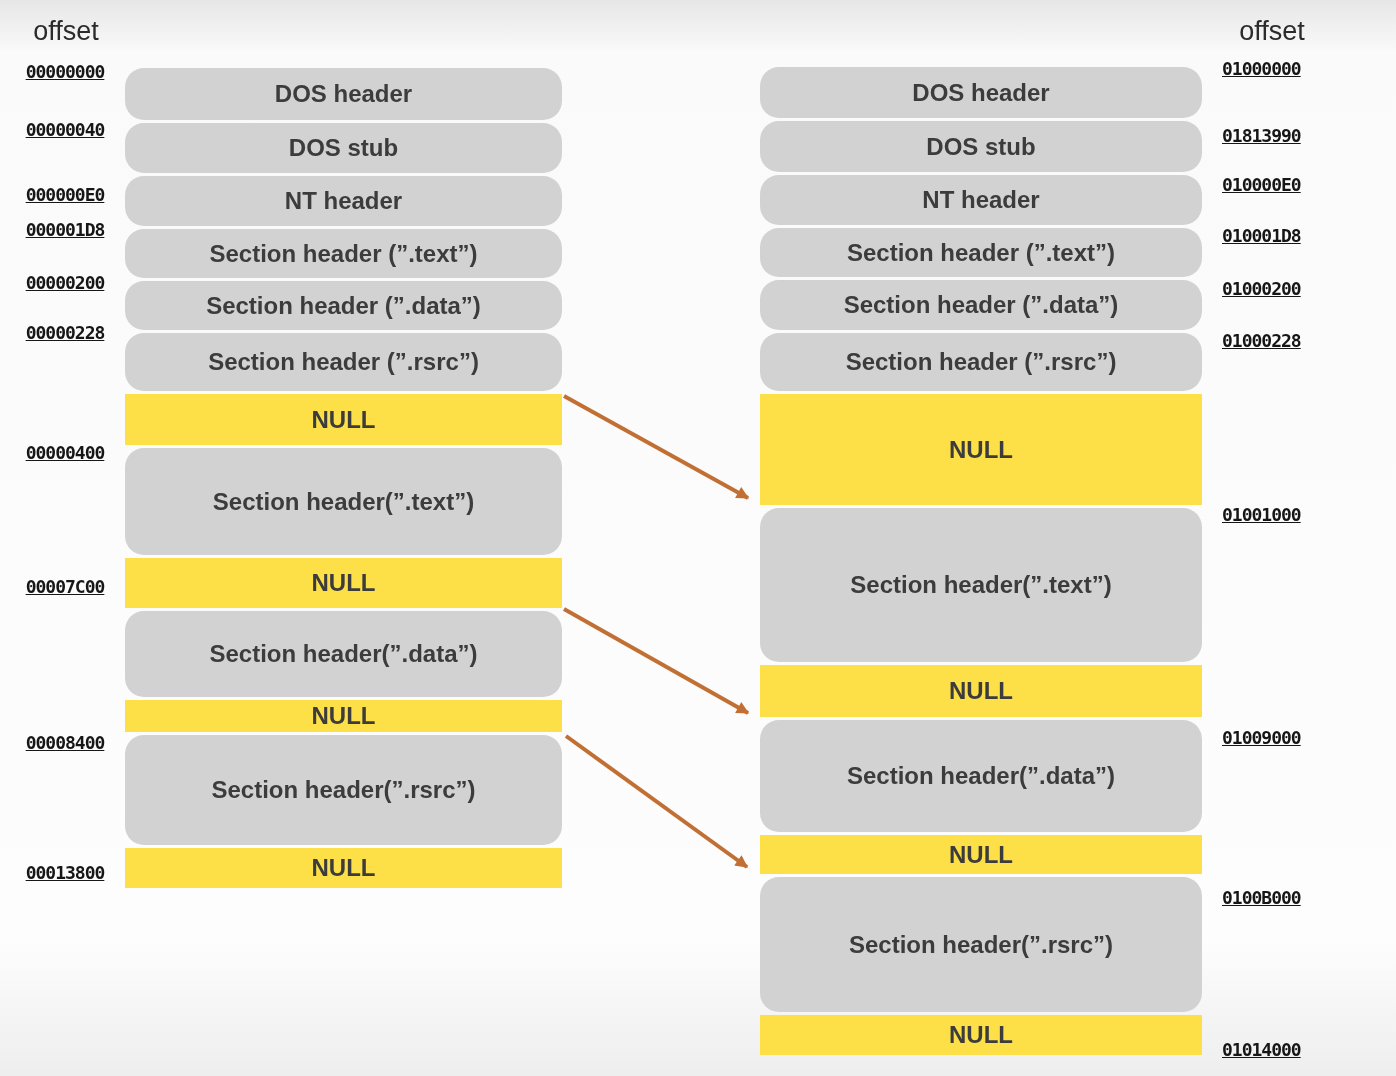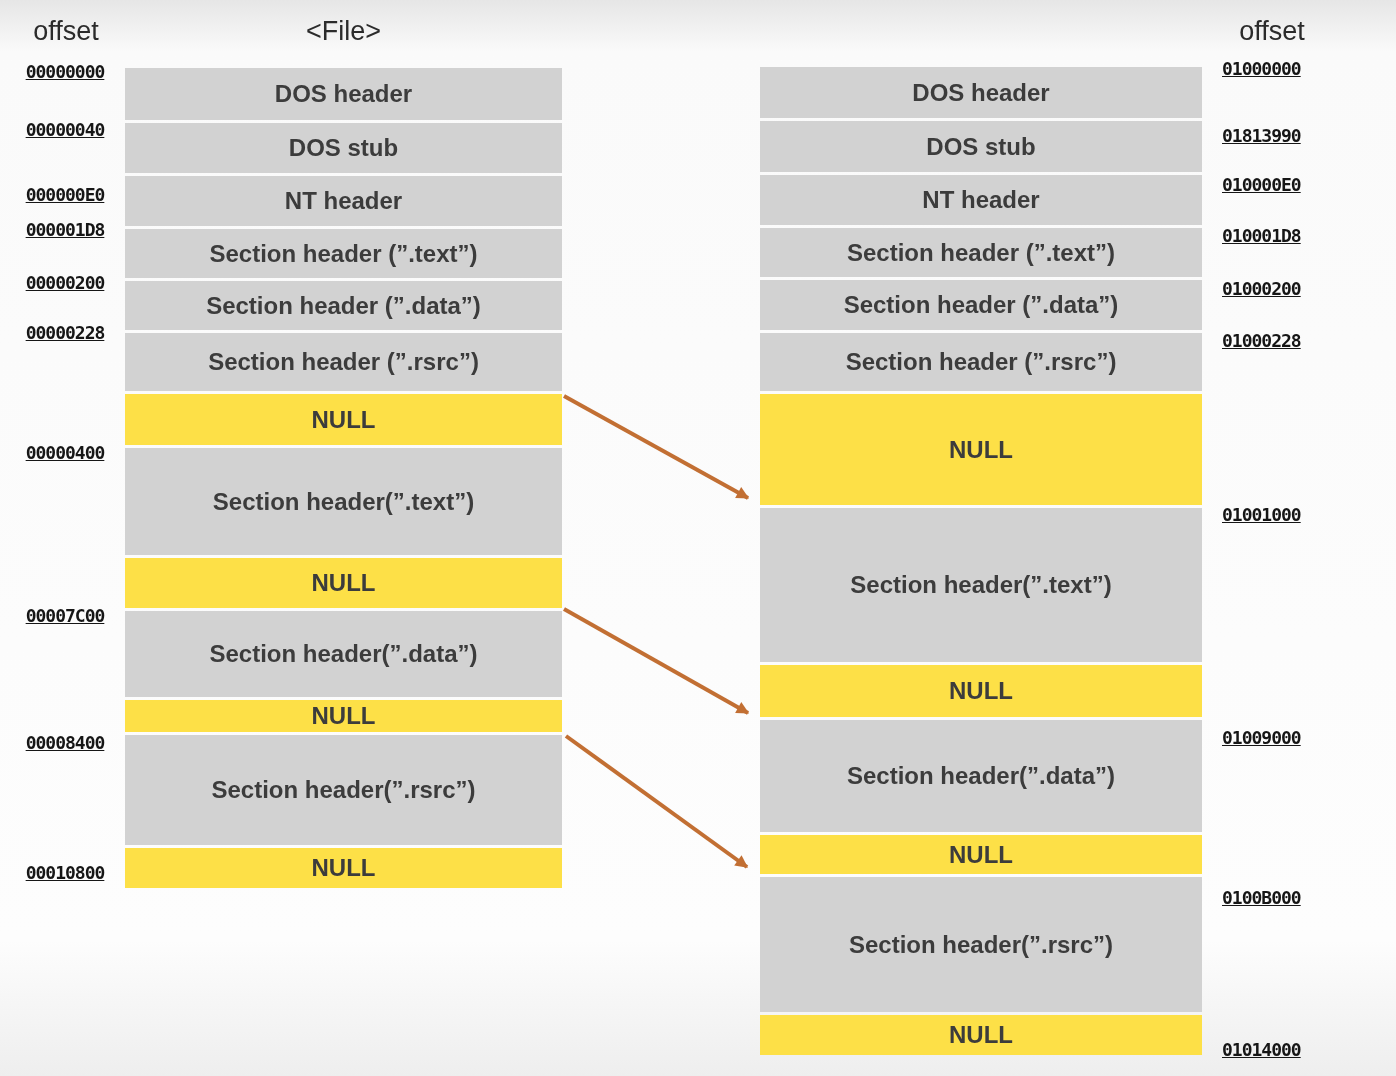--- a/index.html
+++ b/index.html
@@ -16,50 +16,49 @@
   .hdr.off-l{left:18px;width:96px;}
   .hdr.file-t{left:125px;width:437px;}
   .hdr.mem-t{left:760px;width:442px;}
   .hdr.off-r{left:1210px;width:124px;}
   .blk{
     position:absolute;display:flex;align-items:center;justify-content:center;
     font-size:24px;font-weight:600;color:#3c3c3c;white-space:nowrap;
   }
   .blk.f{left:125px;width:437px;}
   .blk.m{left:760px;width:442px;}
-  .blk.sec{background:#d2d2d2;}
+  .blk.sec{background:#d2d2d2;border-radius:19px;}
   .blk.nul{background:#fde047;}
   .off{
     position:absolute;height:22px;line-height:22px;
     font-family:"DejaVu Sans Mono",monospace;font-weight:700;font-size:18px;
     letter-spacing:-1px;color:#161616;text-decoration:underline;
   }
   .off.l{left:16px;width:98px;text-align:center;}
   .off.r{left:1222px;width:110px;text-align:left;}
   svg.arrows{position:absolute;left:0;top:0;pointer-events:none;}
 </style>
 </head>
 <body>
 
 <div class="canvas">
 
   <div class="hdr off-l">offset</div>
-  <div class="hdr file-t">&lt;File&gt;</div>
   <div class="hdr off-r">offset</div>
 
   <div class="off l" style="top:61px">00000000</div>
   <div class="off l" style="top:119px">00000040</div>
   <div class="off l" style="top:184px">000000E0</div>
   <div class="off l" style="top:219px">000001D8</div>
   <div class="off l" style="top:272px">00000200</div>
   <div class="off l" style="top:322px">00000228</div>
   <div class="off l" style="top:442px">00000400</div>
-  <div class="off l" style="top:605px">00007C00</div>
+  <div class="off l" style="top:576px">00007C00</div>
   <div class="off l" style="top:732px">00008400</div>
-  <div class="off l" style="top:862px">00010800</div>
+  <div class="off l" style="top:862px">00013800</div>
 
   <div class="blk f sec" style="top:68px;height:52px">DOS header</div>
   <div class="blk f sec" style="top:123px;height:50px">DOS stub</div>
   <div class="blk f sec" style="top:176px;height:50px">NT header</div>
   <div class="blk f sec" style="top:229px;height:49px">Section header (”.text”)</div>
   <div class="blk f sec" style="top:281px;height:49px">Section header (”.data”)</div>
   <div class="blk f sec" style="top:333px;height:58px">Section header (”.rsrc”)</div>
   <div class="blk f nul" style="top:394px;height:51px">NULL</div>
   <div class="blk f sec" style="top:448px;height:107px">Section header(”.text”)</div>
   <div class="blk f nul" style="top:558px;height:50px">NULL</div>

